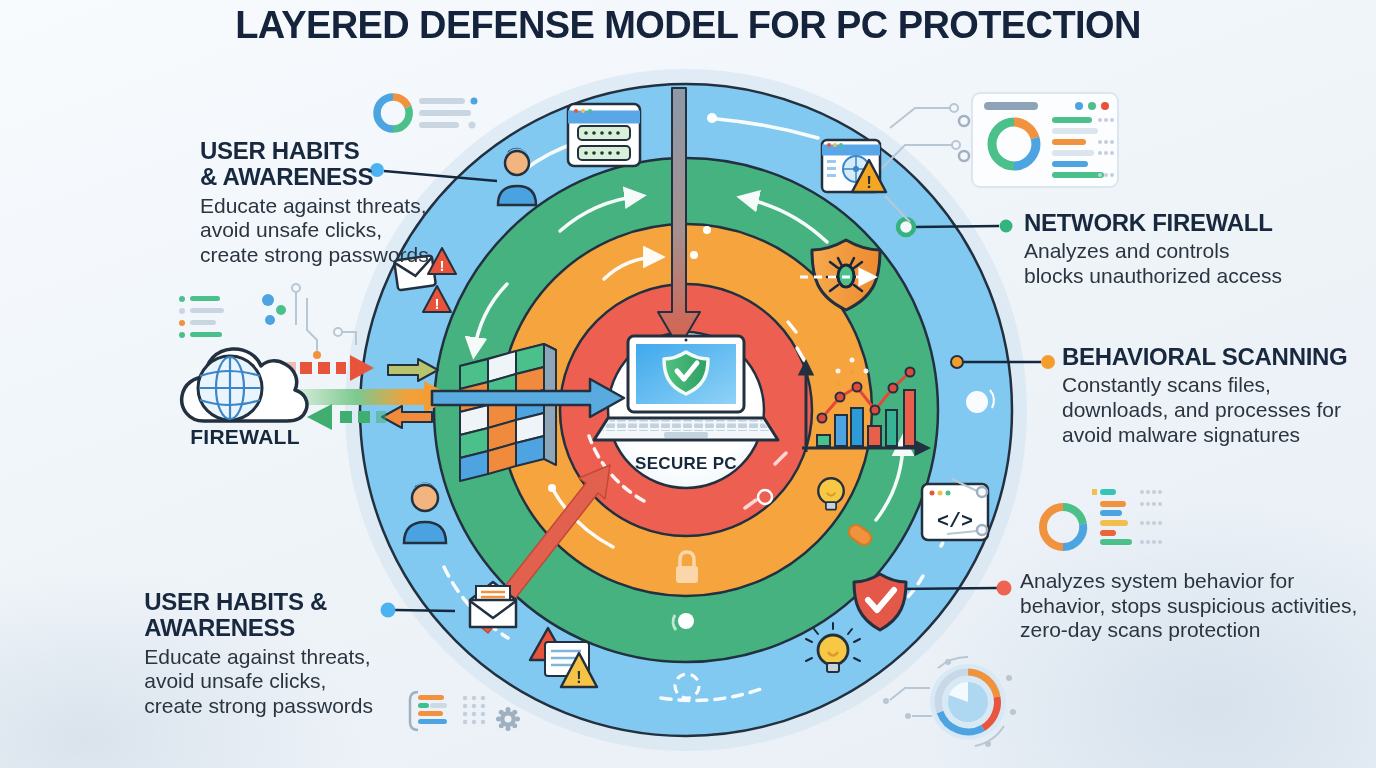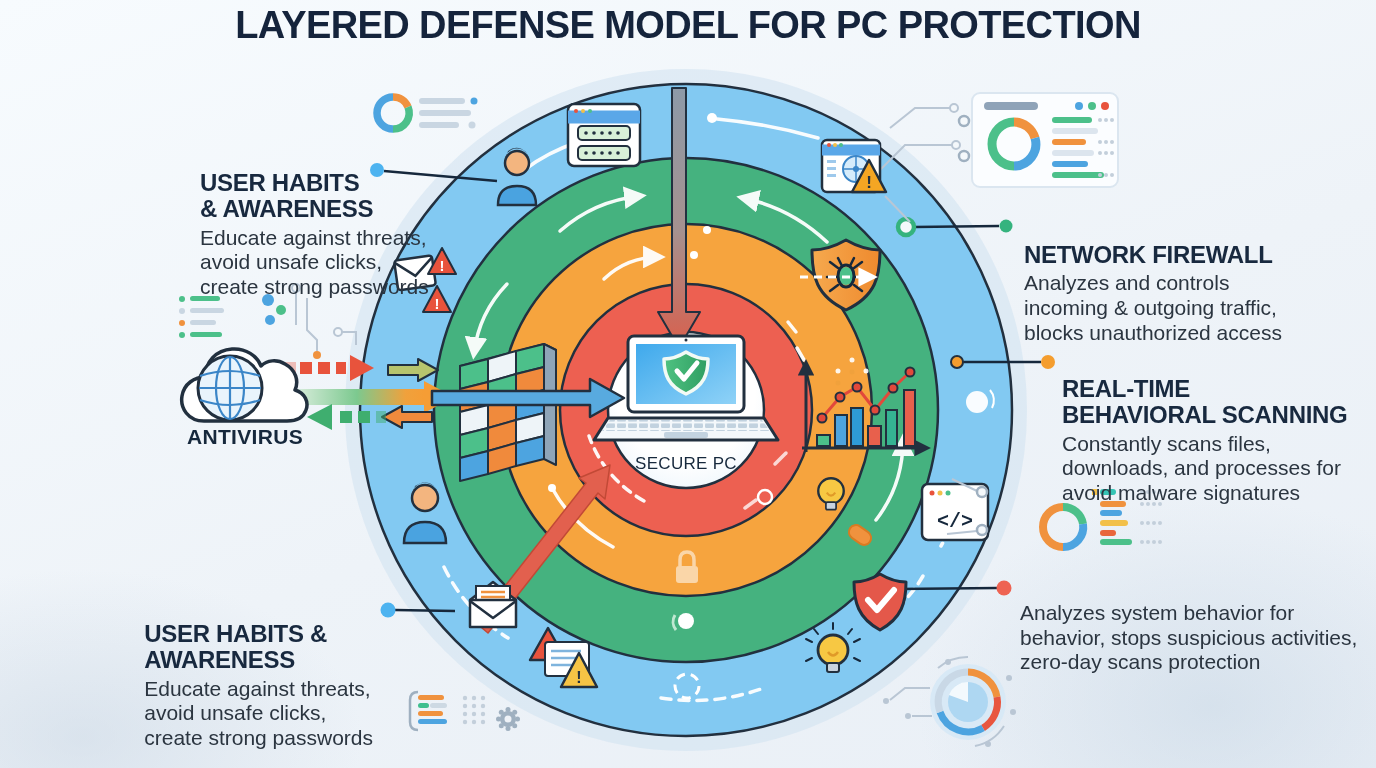--- a/index.html
+++ b/index.html
@@ -9,37 +9,37 @@
     background:
       radial-gradient(420px 300px at 88% 92%, rgba(190,208,224,.45), transparent 70%),
       radial-gradient(400px 240px at 6% 96%, rgba(198,212,226,.5), transparent 70%),
       linear-gradient(160deg,#f7fbfe 0%,#eef3f8 55%,#e9eff6 100%);
   }
   svg.canvas{position:absolute;left:0;top:0;}
   .title{
     position:absolute;left:0;right:0;top:4px;text-align:center;
     font-size:38px;font-weight:800;color:#15243c;letter-spacing:-0.6px;
   }
-  .callout{position:absolute;margin-top:32px;}
+  .callout{position:absolute;}
   .callout .hd{font-size:24px;font-weight:800;color:#18293f;line-height:1.1;letter-spacing:-0.3px;}
   .callout .bd{font-size:21px;color:#2b3540;line-height:1.17;margin-top:3px;}
   .callout span{display:block;}
   .callout.right-align{text-align:left;}
   #co-uht{left:200px;top:138px;}
   #co-nf{left:1024px;top:210px;}
   #co-rt{left:1062px;top:344px;}
   #co-be{left:1020px;top:566px;}
   #co-uhb{right:1003px;top:589px;}
   .internet-label{
     position:absolute;left:175px;top:425px;width:140px;text-align:center;
     font-size:21px;font-weight:800;color:#16283c;letter-spacing:.3px;
   }
   .securepc-label{
     position:absolute;left:616px;top:454px;width:140px;text-align:center;
-    font-size:17px;font-weight:400;color:#16283c;letter-spacing:.3px;
+    font-size:17px;font-weight:700;color:#16283c;letter-spacing:.3px;
   }
 </style>
 </head>
 <body>
 
 <svg class="canvas" width="1376" height="768" viewBox="0 0 1376 768">
   <defs>
     <marker id="aw" viewBox="0 0 10 10" refX="7" refY="5" markerWidth="6.5" markerHeight="6.5" orient="auto-start-reverse">
       <path d="M0 0 L10 5 L0 10 Z" fill="#ffffff"></path>
     </marker>
@@ -549,28 +549,26 @@
     <span>create strong passwords</span>
   </div>
 </div>
 
 <div class="callout" id="co-nf">
   <div class="hd">
     <span>NETWORK FIREWALL</span>
   </div>
   <div class="bd">
     <span>Analyzes and controls</span>
-    <span>incoming &amp; outgoing traffic,</span>
     <span>blocks unauthorized access</span>
   </div>
 </div>
 
 <div class="callout" id="co-rt">
   <div class="hd">
-    <span>REAL-TIME</span>
     <span>BEHAVIORAL SCANNING</span>
   </div>
   <div class="bd">
     <span>Constantly scans files,</span>
     <span>downloads, and processes for</span>
     <span>avoid malware signatures</span>
   </div>
 </div>
 
 <div class="callout" id="co-be">
@@ -586,14 +584,14 @@
     <span>USER HABITS &amp;</span>
     <span>AWARENESS</span>
   </div>
   <div class="bd">
     <span>Educate against threats,</span>
     <span>avoid unsafe clicks,</span>
     <span>create strong passwords</span>
   </div>
 </div>
 
-<div class="internet-label">ANTIVIRUS</div>
+<div class="internet-label">FIREWALL</div>
 <div class="securepc-label">SECURE PC</div>
 
 </body></html>

